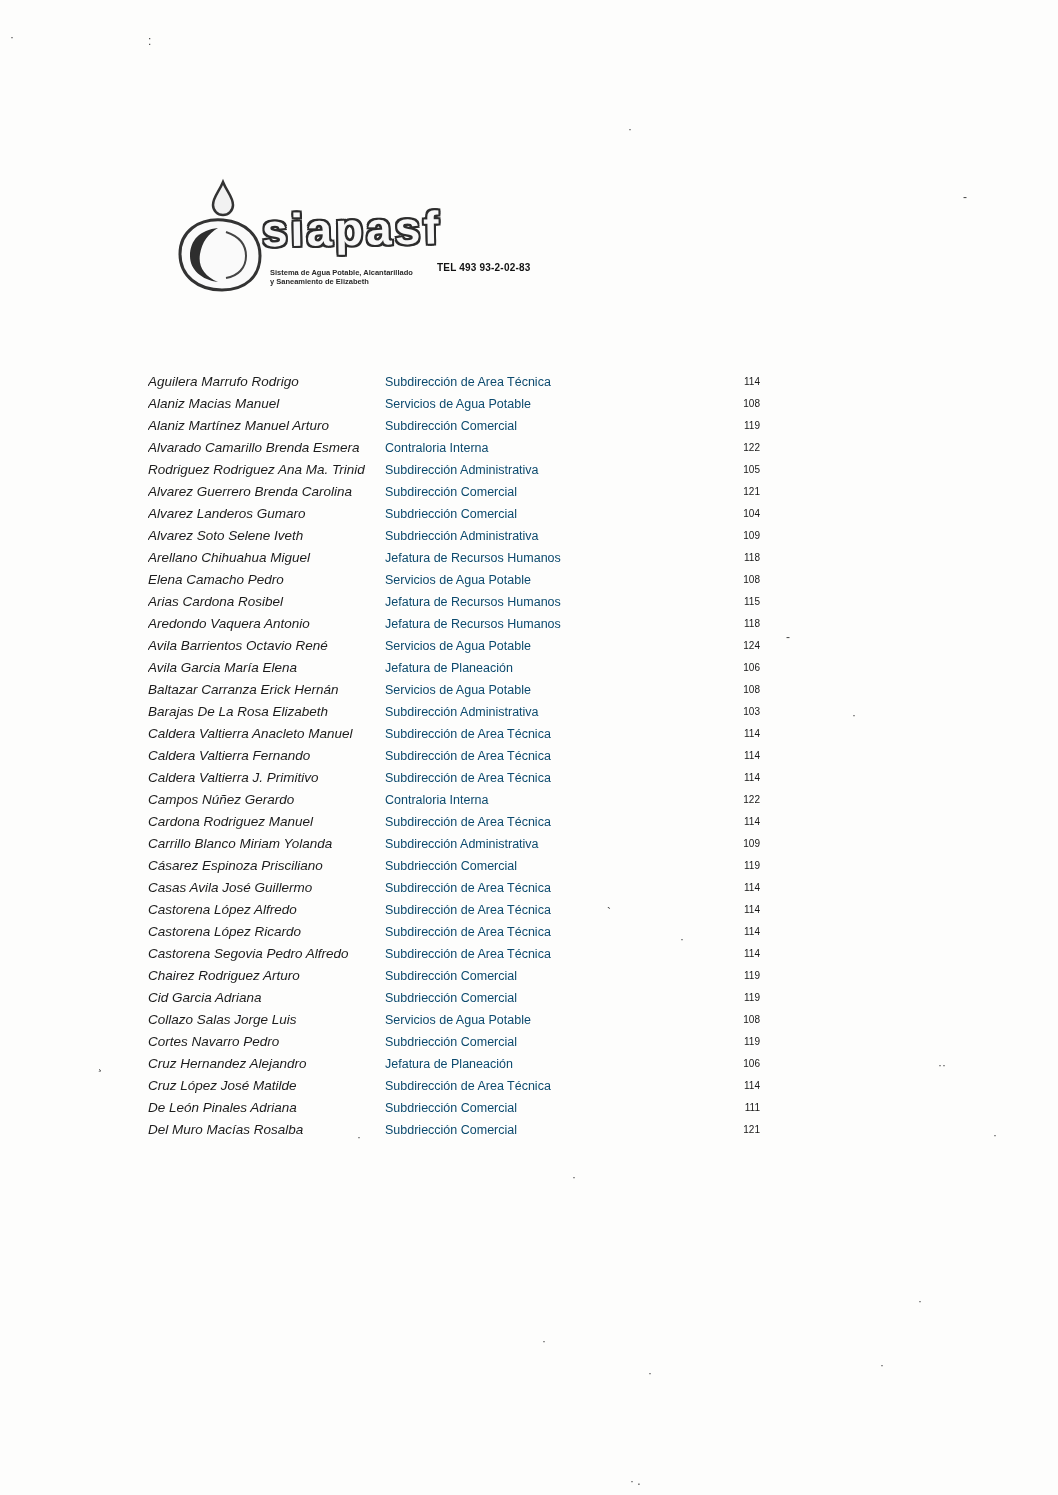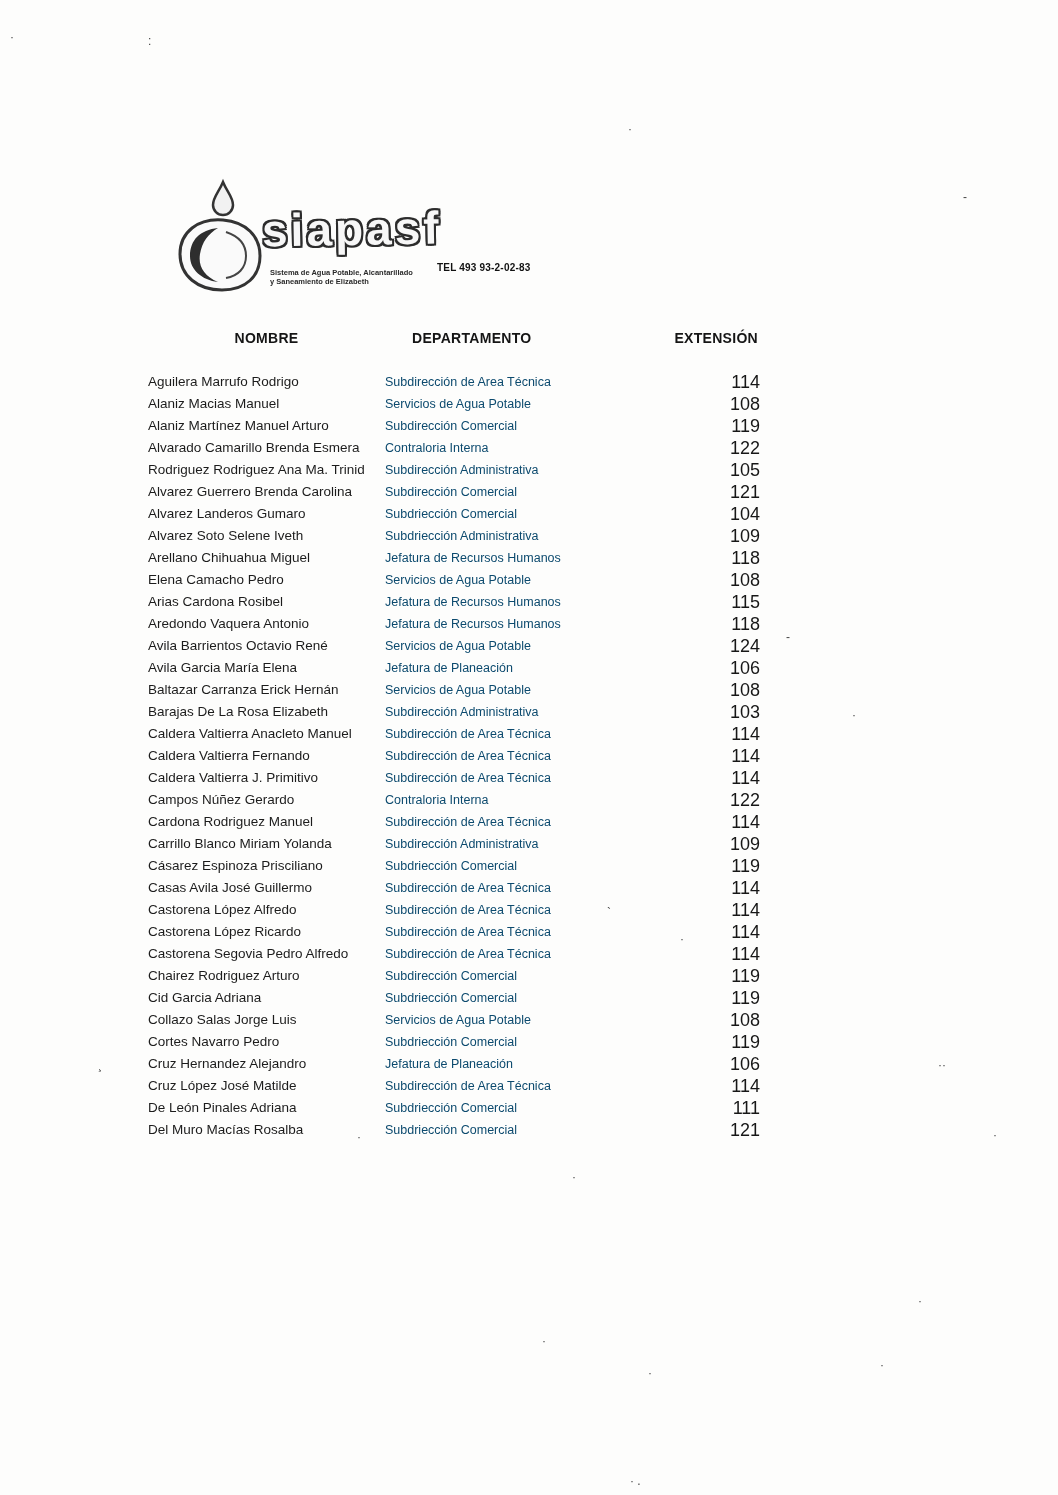--- a/index.html
+++ b/index.html
@@ -52,27 +52,28 @@
     position:absolute;left:148px;top:371px;
     width:612px;
   }
   .row{
     display:flex;height:22px;line-height:22px;
     white-space:nowrap;
   }
   .col-name{
     width:237px;font-size:13.5px;color:#1c1c1c;
     overflow:hidden;
+    font-style:italic;
   }
   .col-dept{
     width:282px;font-size:12.5px;color:#0c4a6e;
     overflow:hidden;
   }
   .col-ext{
-    width:93px;text-align:right;font-size:18px;color:#171717;
+    width:93px;text-align:right;font-size:10px;color:#171717;
   }
   
   .artifact{
     position:absolute;font-size:12px;color:#444;
     pointer-events:none;
   }
 </style>
 </head>
 <body>
 
@@ -90,25 +91,20 @@
 
   <div class="logo-text">siapasf</div>
 
   <div class="logo-tagline">
     <div>Sistema de Agua Potable, Alcantarillado</div>
     <div>y Saneamiento de Elizabeth</div>
   </div>
 
   <div class="tel">TEL 493 93-2-02-83</div>
 
-  <div class="table-header">
-    <div class="hdr-name">NOMBRE</div>
-    <div class="hdr-dept">DEPARTAMENTO</div>
-    <div class="hdr-ext">EXTENSIÓN</div>
-  </div>
 
   <div class="table-rows">
       <div class="row">
         <div class="col-name">Aguilera Marrufo Rodrigo</div>
         <div class="col-dept">Subdirección de Area  Técnica</div>
         <div class="col-ext">114</div>
       </div>
       <div class="row">
         <div class="col-name">Alaniz Macias Manuel</div>
         <div class="col-dept">Servicios de Agua Potable</div>

